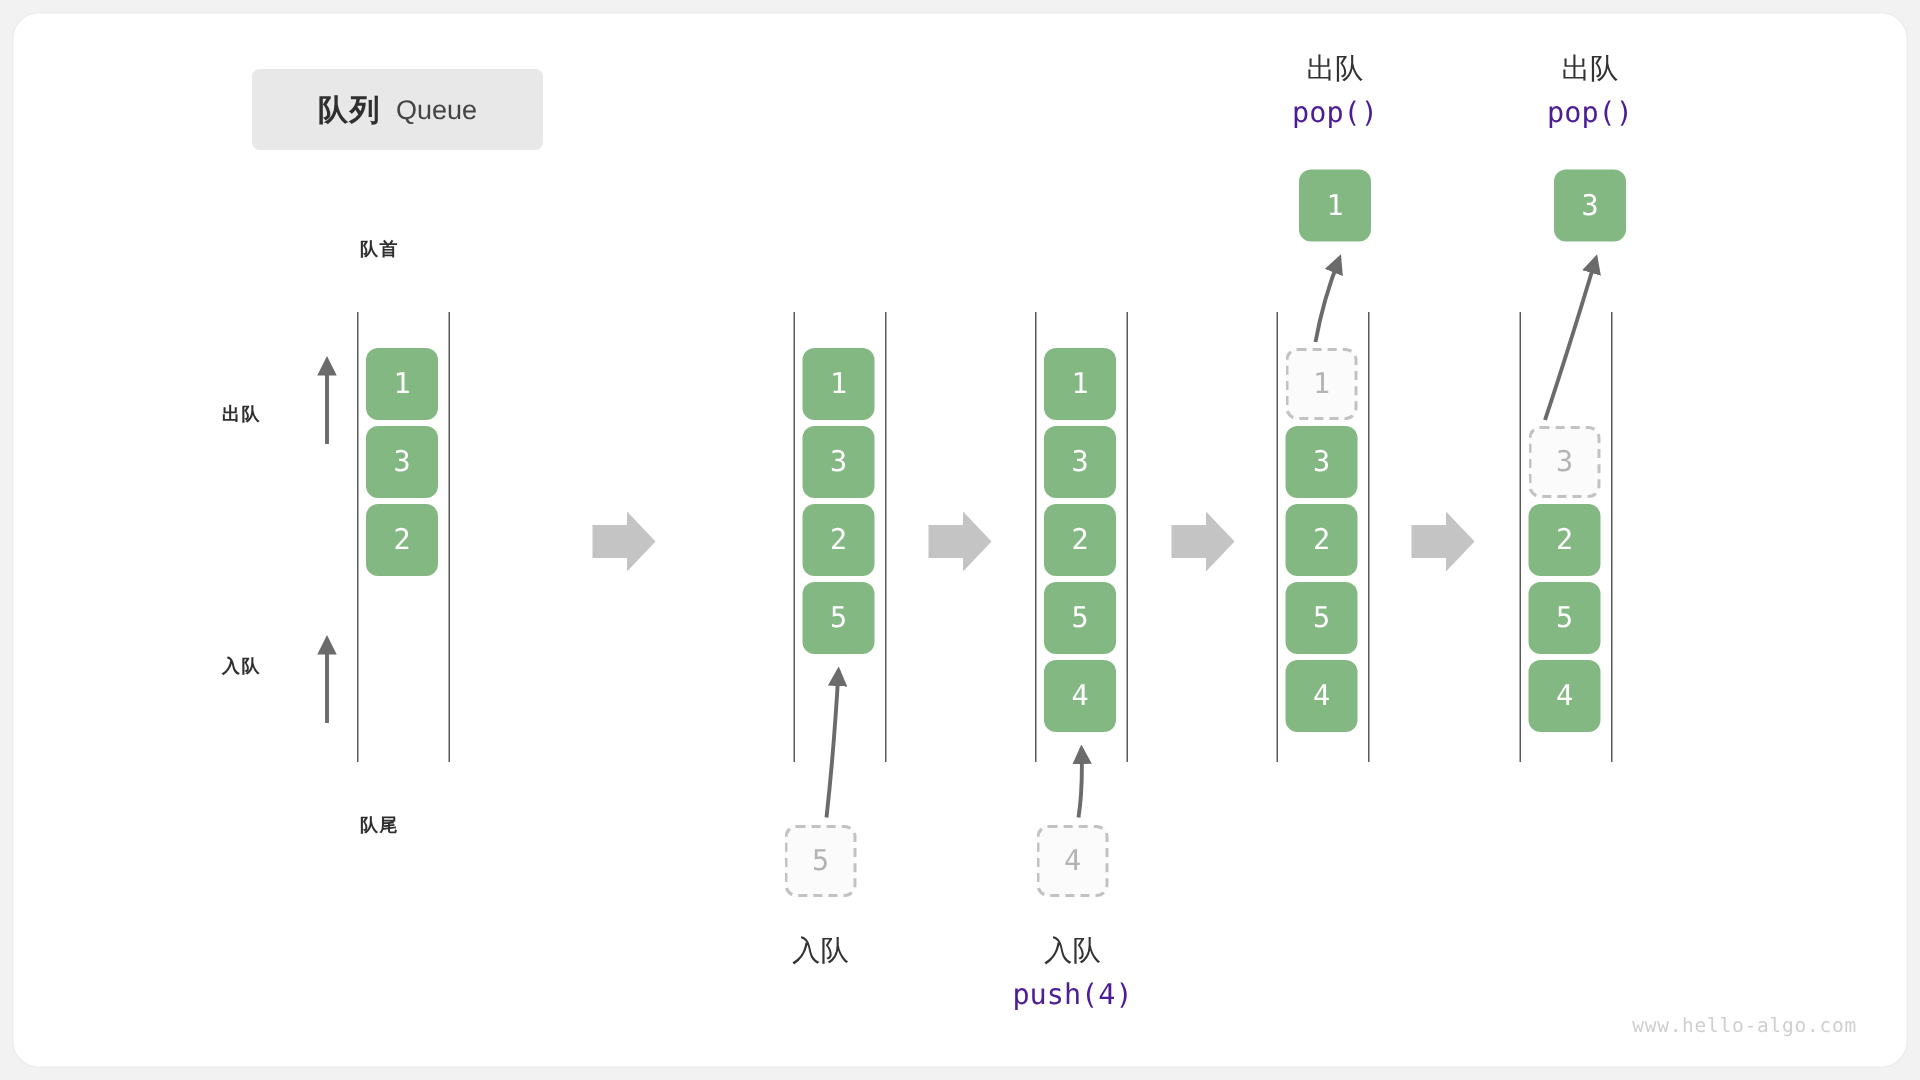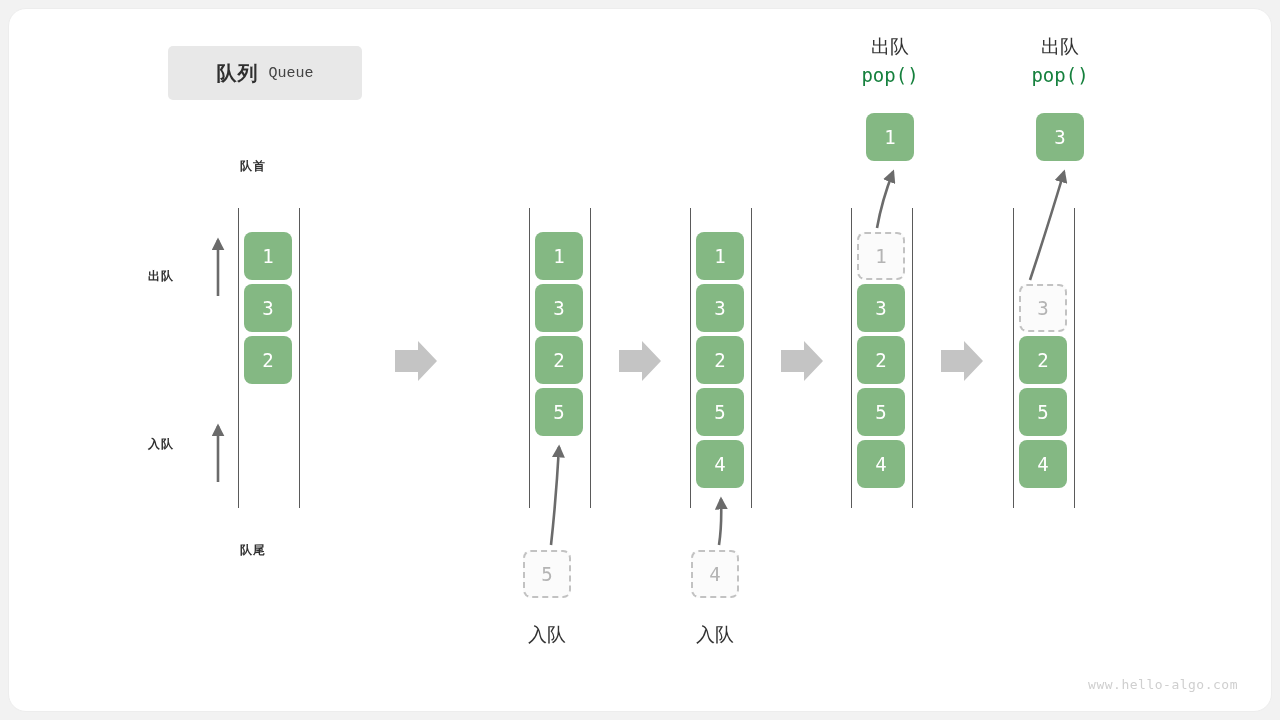--- a/index.html
+++ b/index.html
@@ -46,22 +46,22 @@
     justify-content: center;
     gap: 10px;
   }
   .title-cn {
     font-size: 20px;
     font-weight: bold;
     color: #2f2f2f;
     letter-spacing: 1px;
   }
   .title-en {
-    font-family: Liberation Mono, monospace;
-    font-size: 15px;
+    font-family: Liberation Sans, sans-serif;
+    font-size: 18px;
     color: #444444;
   }
 
   
   .cn-label {
     font-size: 12px;
     font-weight: bold;
     color: #2f2f2f;
     letter-spacing: 1px;
     white-space: nowrap;
@@ -72,21 +72,21 @@
     white-space: nowrap;
     text-align: center;
     line-height: 1.55;
   }
   .op-label .cn {
     font-family: "Liberation Sans", "DejaVu Sans", sans-serif;
   }
   .op-label .code {
     font-family: "DejaVu Sans Mono", "Liberation Mono", monospace;
     font-size: 19px;
-    color: #15803d;
+    color: #4c1d95;
   }
 
   
   .rail {
     width: 1px;
     background: #5a5a5a;
   }
 
   
   .cell {
@@ -174,20 +174,21 @@
   <div class="abs cell filled" style="left:696px; top:232px;">1</div>
   <div class="abs cell filled" style="left:696px; top:284px;">3</div>
   <div class="abs cell filled" style="left:696px; top:336px;">2</div>
   <div class="abs cell filled" style="left:696px; top:388px;">5</div>
   <div class="abs cell filled" style="left:696px; top:440px;">4</div>
 
   <div class="abs cell ghost" style="left:691px; top:550px;">4</div>
 
   <div class="abs op-label" style="left:620px; top:620px; width:190px;">
     <div class="cn">入队</div>
+    <div><span class="code">push(</span><span class="code num">4</span><span class="code">)</span></div>
   </div>
 
   <div class="abs op-label" style="left:815px; top:32px; width:150px;">
     <div class="cn">出队</div>
     <div class="code">pop()</div>
   </div>
 
   <div class="abs cell filled" style="left:866px; top:113px;">1</div>
 
   <div class="abs rail" style="left:851px; top:208px; height:300px;"></div>

